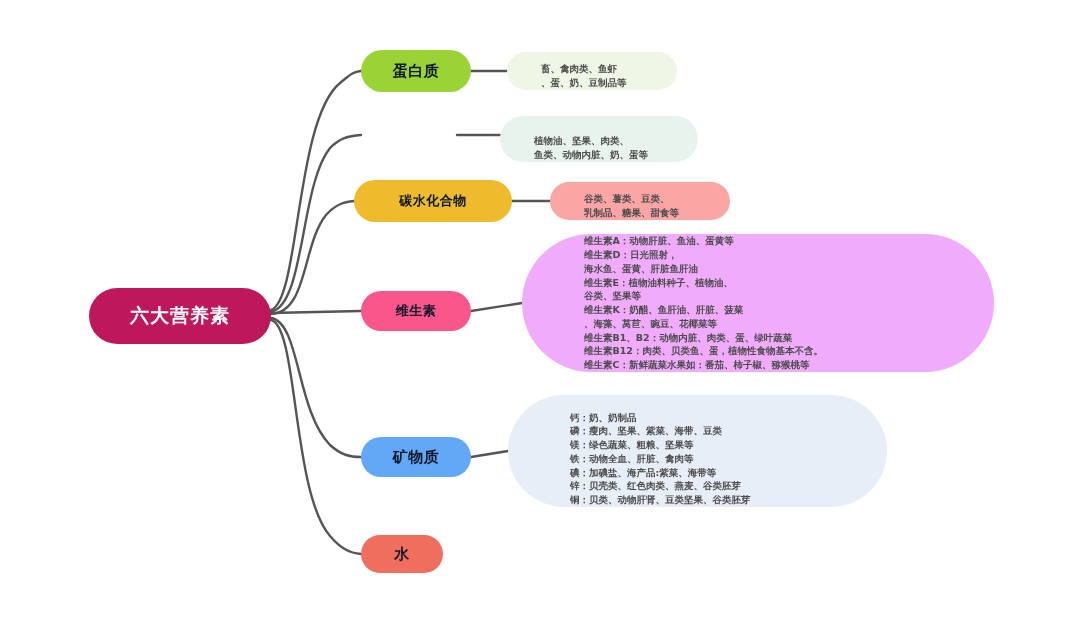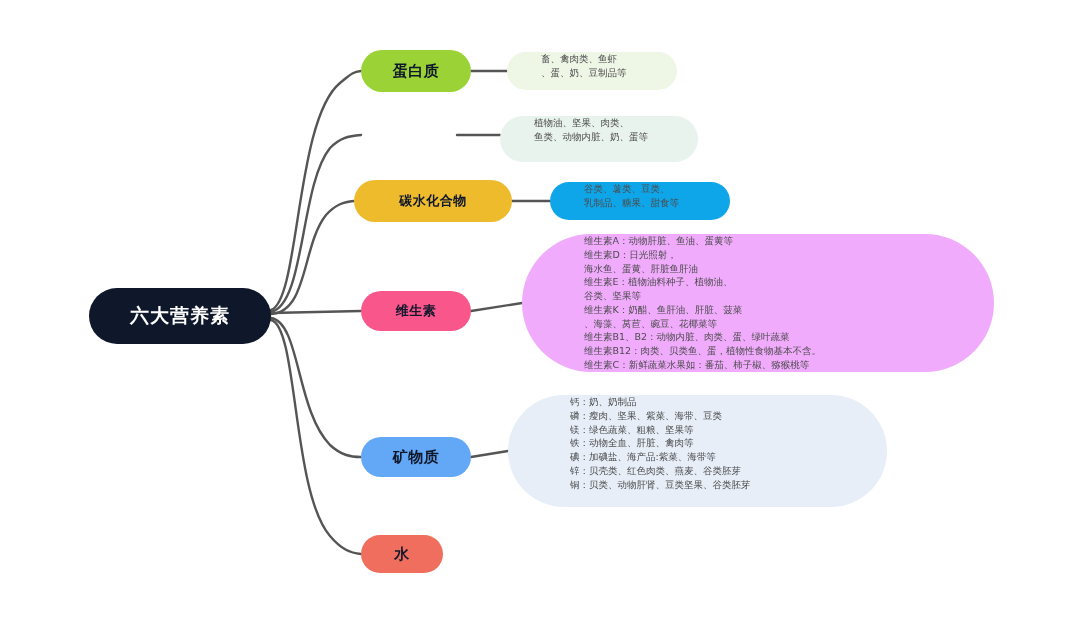--- a/index.html
+++ b/index.html
@@ -50,24 +50,25 @@
     font-weight: bold;
     letter-spacing: 0.5px;
     text-align: center;
     z-index: 4;
   }
 
   
   .detail-box {
     position: absolute;
     display: flex;
-    align-items: flex-start;
+    align-items: flex-end;
     border-radius: 999px;
     color: #4c4c4c;
     z-index: 2;
+    font-weight: bold;
   }
   .detail-text {
     width: 100%;
     white-space: pre-line;
     line-height: 1.45;
   }
   .detail-box.pad-sm .detail-text { padding: 0 34px; }
   .detail-box.pad-lg .detail-text { padding: 0 62px; }
 </style>
 </head>
@@ -91,21 +92,21 @@
       <path d="M271,320 C298,326 292,492 330,536 C341,549 350,553 361,554"></path>
 
       <path d="M471,71 L507,71"></path>
       <path d="M457,135 L500,135"></path>
       <path d="M512,201 L550,201"></path>
       <path d="M471,311 L522,303"></path>
       <path d="M471,457 L508,451"></path>
     </g>
   </svg>
 
-  <div class="root-node" style="left: 89px; top: 288px; width: 182px; height: 56px; background: #0f172a; color: rgb(255, 255, 255); font-size: 19px;">
+  <div class="root-node" style="left: 89px; top: 288px; width: 182px; height: 56px; background: #be185d; color: rgb(255, 255, 255); font-size: 19px;">
     <span>六大营养素</span>
   </div>
 
   <div class="branch-node" style="left: 361px; top: 50px; width: 110px; height: 42px; background: rgb(155, 211, 54); font-size: 15px;">
     <span>蛋白质</span>
   </div>
   <div class="branch-node" style="left: 354px; top: 180px; width: 158px; height: 42px; background: rgb(238, 187, 45); font-size: 13px;">
     <span>碳水化合物</span>
   </div>
   <div class="branch-node" style="left: 361px; top: 291px; width: 110px; height: 40px; background: rgb(249, 87, 139); font-size: 13px;">
@@ -119,21 +120,21 @@
   </div>
 
   <div class="detail-box pad-sm" style="left: 507px; top: 52px; width: 170px; height: 38px; background: rgb(238, 246, 230); font-size: 9.5px;">
     <div class="detail-text">畜、禽肉类、鱼虾
 、蛋、奶、豆制品等</div>
   </div>
   <div class="detail-box pad-sm" style="left: 500px; top: 116px; width: 198px; height: 46px; background: rgb(233, 243, 238); font-size: 9.5px;">
     <div class="detail-text">植物油、坚果、肉类、
 鱼类、动物内脏、奶、蛋等</div>
   </div>
-  <div class="detail-box pad-sm" style="left: 550px; top: 182px; width: 180px; height: 38px; background: #0ea5e9; font-size: 9.5px;">
+  <div class="detail-box pad-sm" style="left: 550px; top: 182px; width: 180px; height: 38px; background: #fca5a5; font-size: 9.5px;">
     <div class="detail-text">谷类、薯类、豆类、
 乳制品、糖果、甜食等</div>
   </div>
   <div class="detail-box pad-lg" style="left: 522px; top: 234px; width: 472px; height: 138px; background: #f0abfc; font-size: 9.5px;">
     <div class="detail-text">维生素A：动物肝脏、鱼油、蛋黄等
 维生素D：日光照射，
 海水鱼、蛋黄、肝脏鱼肝油
 维生素E：植物油料种子、植物油、
 谷类、坚果等
 维生素K：奶醋、鱼肝油、肝脏、菠菜

